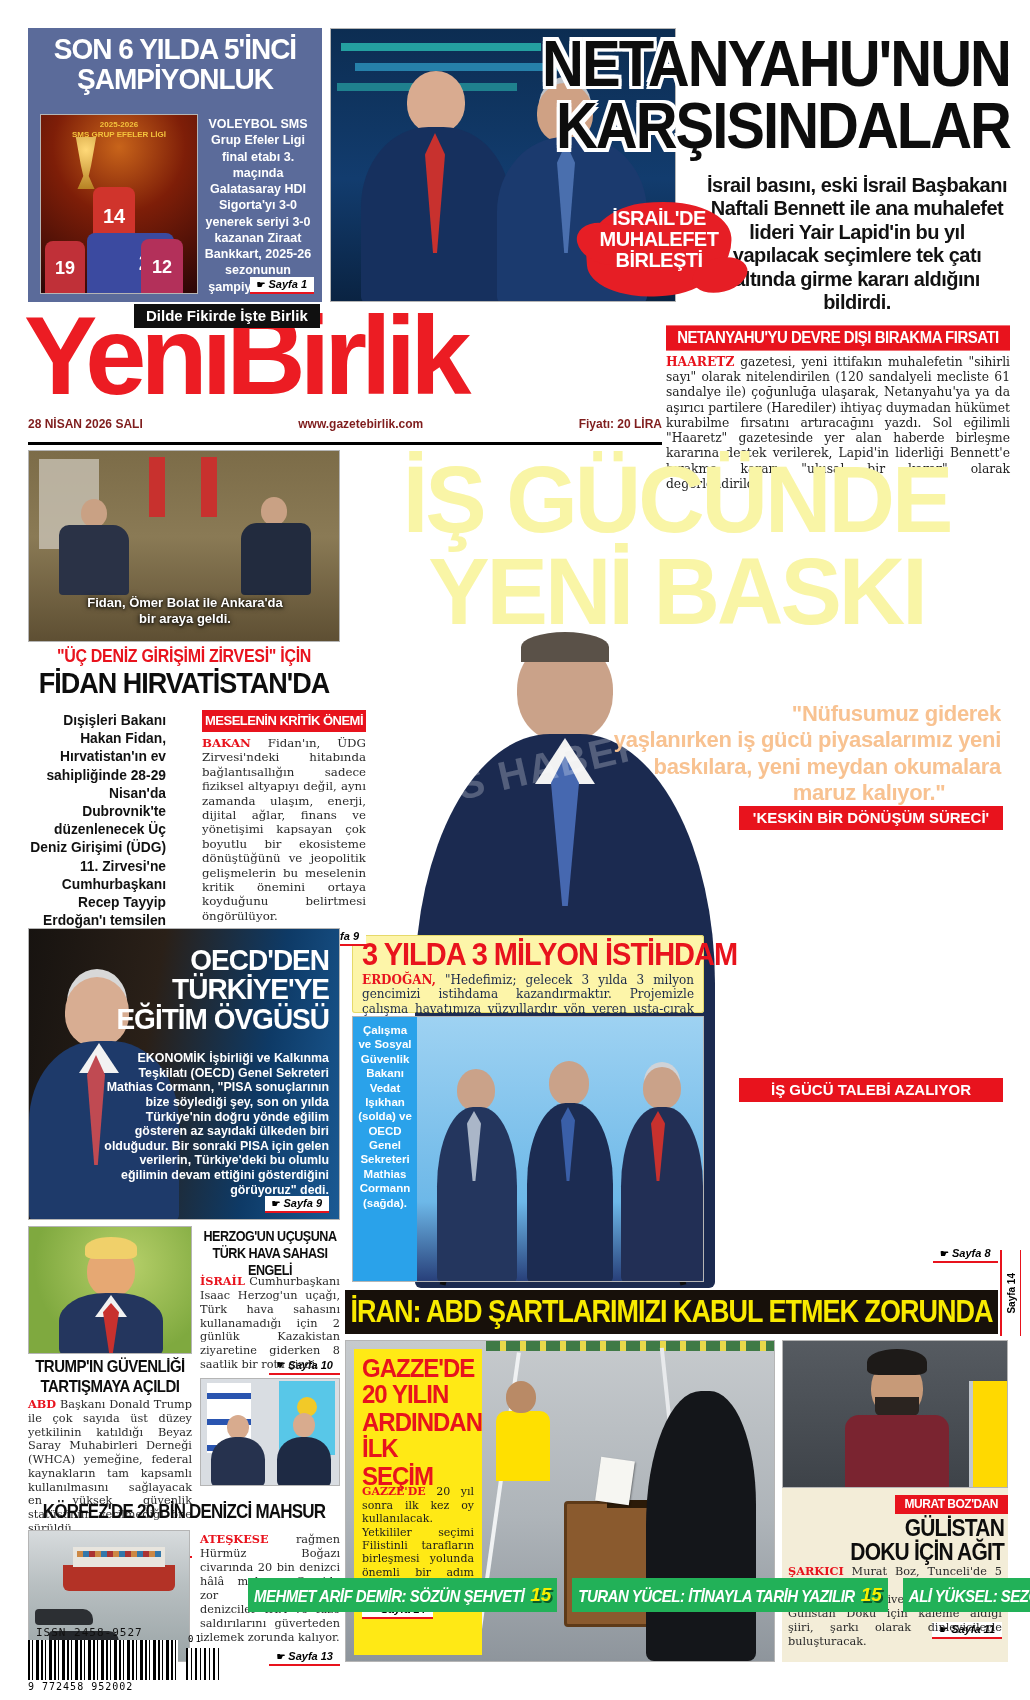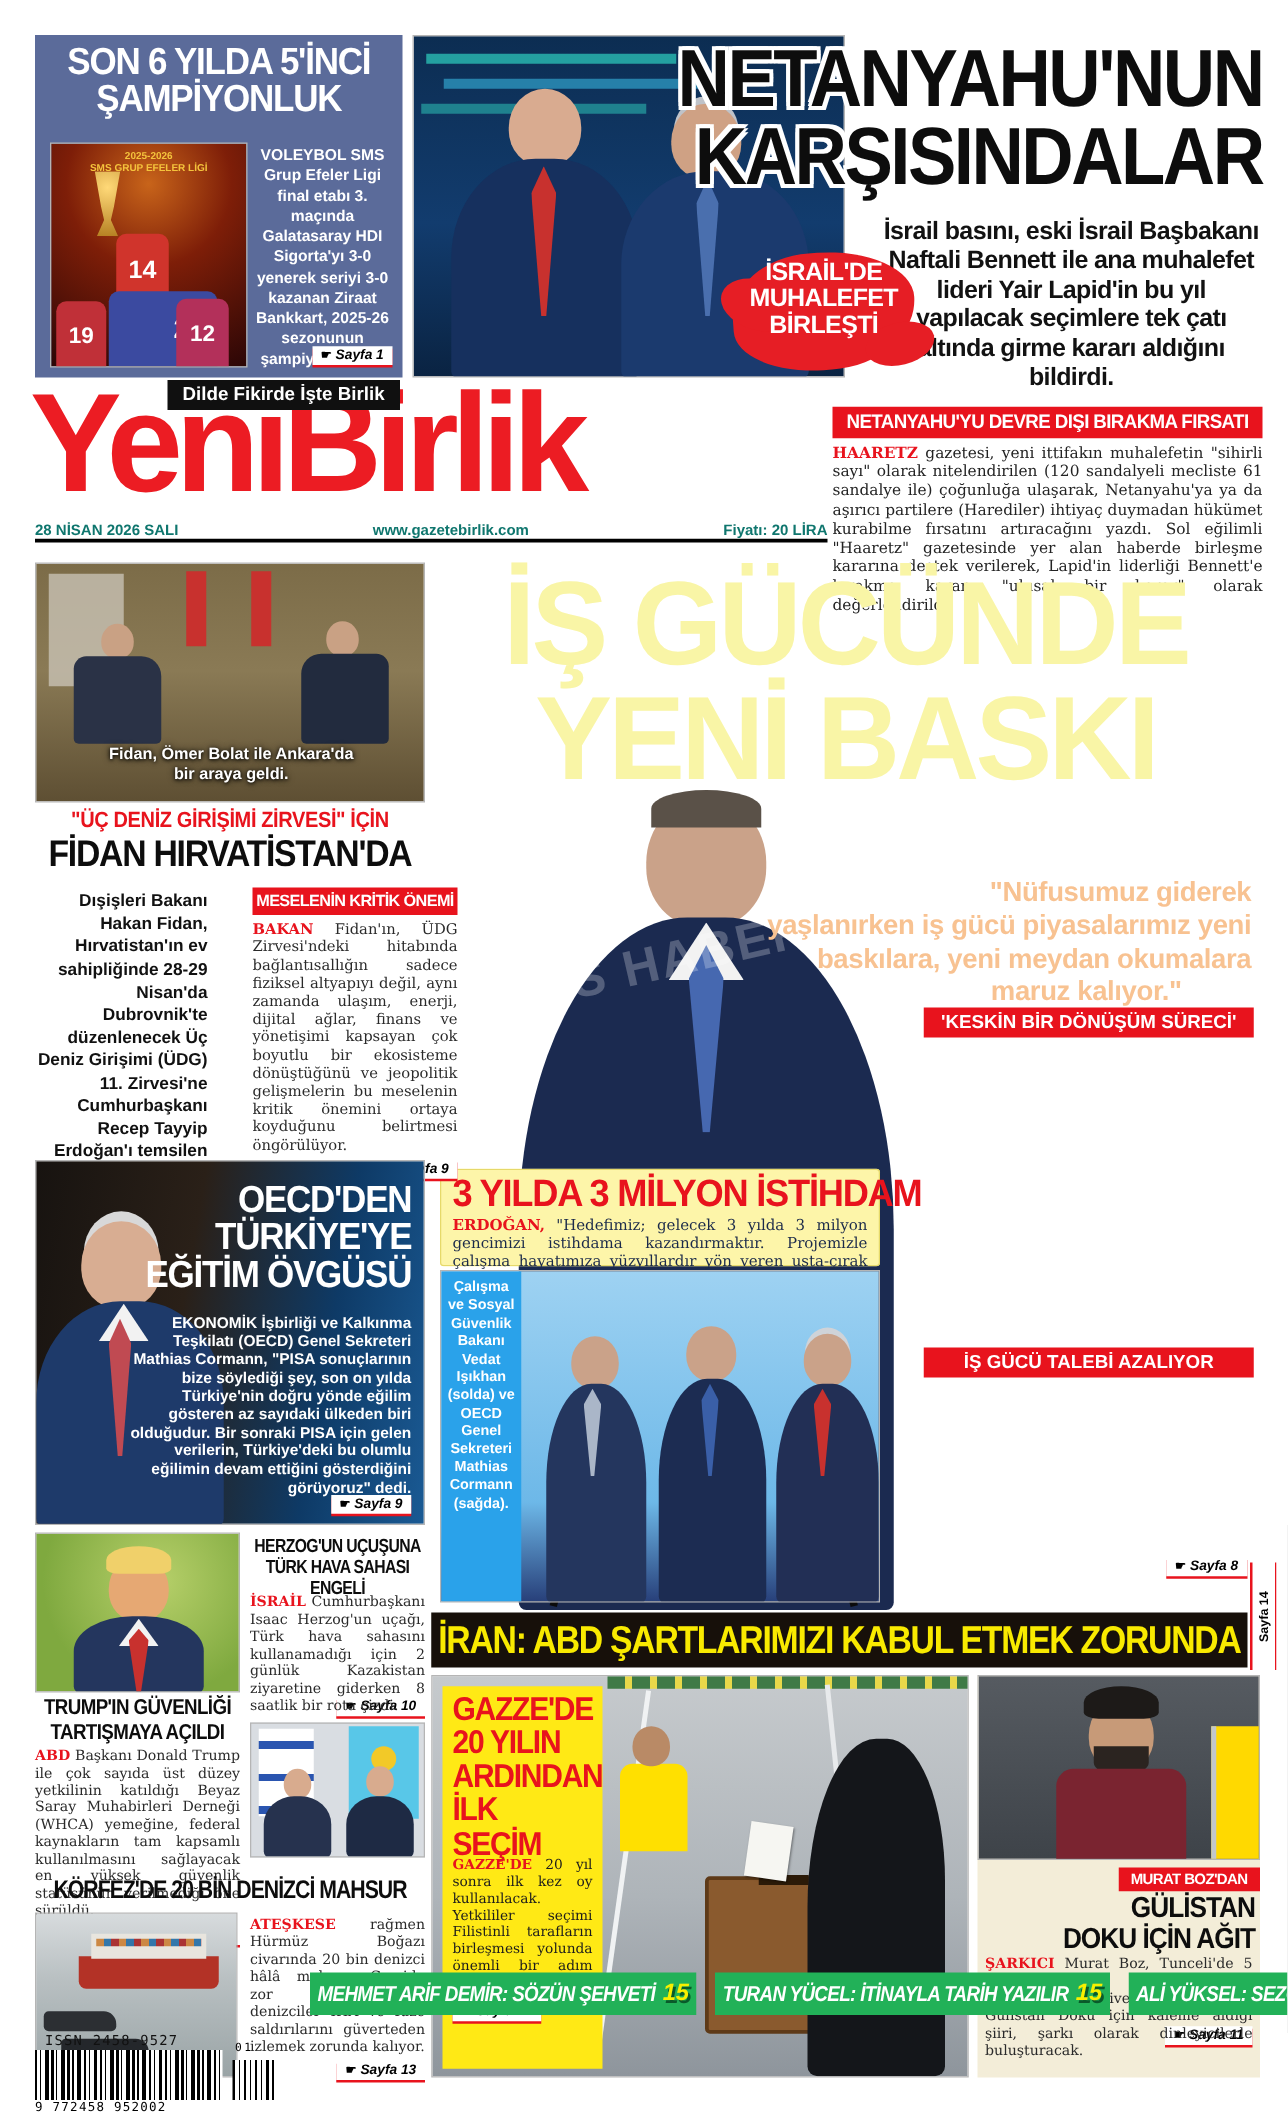--- a/index.html
+++ b/index.html
@@ -87,21 +87,21 @@
   <div class="abs" style="left:666px;top:326px;width:344px;">
     <div class="redbar" style="font-size:15px;padding:3px 0 4px;letter-spacing:-0.5px;transform:scaleY(1.05);">NETANYAHU'YU DEVRE DIŞI BIRAKMA FIRSATI</div>
     <div class="serif" style="margin-top:4px;font-size:12.3px;line-height:1.24;text-align:justify;color:#232323;">
       <span class="red" style="font-weight:bold;">HAARETZ</span><span> gazetesi, yeni ittifakın muhalefetin "sihirli sayı" olarak nitelendirilen (120 sandalyeli mecliste 61 sandalye ile) çoğunluğa ulaşarak, Netanyahu'ya ya da aşırıcı partilere (Harediler) ihtiyaç duymadan hükümet kurabilme fırsatını artıracağını yazdı. Sol eğilimli "Haaretz" gazetesinde yer alan haberde birleşme kararına destek verilerek, Lapid'in liderliği Bennett'e bırakma kararı "ulusal bir karar" olarak değerlendirildi.</span>
     </div>
   </div>
 
   <div class="abs" style="left:24px;top:298px;width:638px;height:145px;">
     <div class="abs" style="left:110px;top:6px;background:#101010;color:#fff;font-weight:bold;font-size:15px;padding:3px 12px 4px;z-index:3;">Dilde Fikirde İşte Birlik</div>
     <div class="abs" style="left:0;top:2px;width:638px;color:#ec1c23;font-weight:bold;font-size:110px;line-height:1;letter-spacing:-6px;transform:scaleY(1.02);">YeniBirlik</div>
-    <div class="abs" style="left:4px;top:119px;width:634px;display:flex;justify-content:space-between;align-items:center;font-size:12px;font-weight:bold;color:#0f766e;border-bottom:3px solid #000;padding-bottom:0;">
+    <div class="abs" style="left:4px;top:119px;width:634px;display:flex;justify-content:space-between;align-items:center;font-size:12px;font-weight:bold;color:#7f1d1d;border-bottom:3px solid #000;padding-bottom:11px;">
       <span>28 NİSAN 2026 SALI</span>
       <span>www.gazetebirlik.com</span>
       <span>Fiyatı: 20 LİRA</span>
     </div>
   </div>
 
   <div class="abs" style="left:345px;top:448px;width:663px;height:840px;background:linear-gradient(180deg,#07234c 0%,#0a3а77 0%,#0a3875 34%,#1070b5 62%,#2196e0 100%);overflow:hidden;">
 
     <div class="abs" style="left:60px;top:190px;width:320px;height:650px;">
       <div class="sil-head" style="left:112px;top:0;width:96px;height:104px;"></div>

